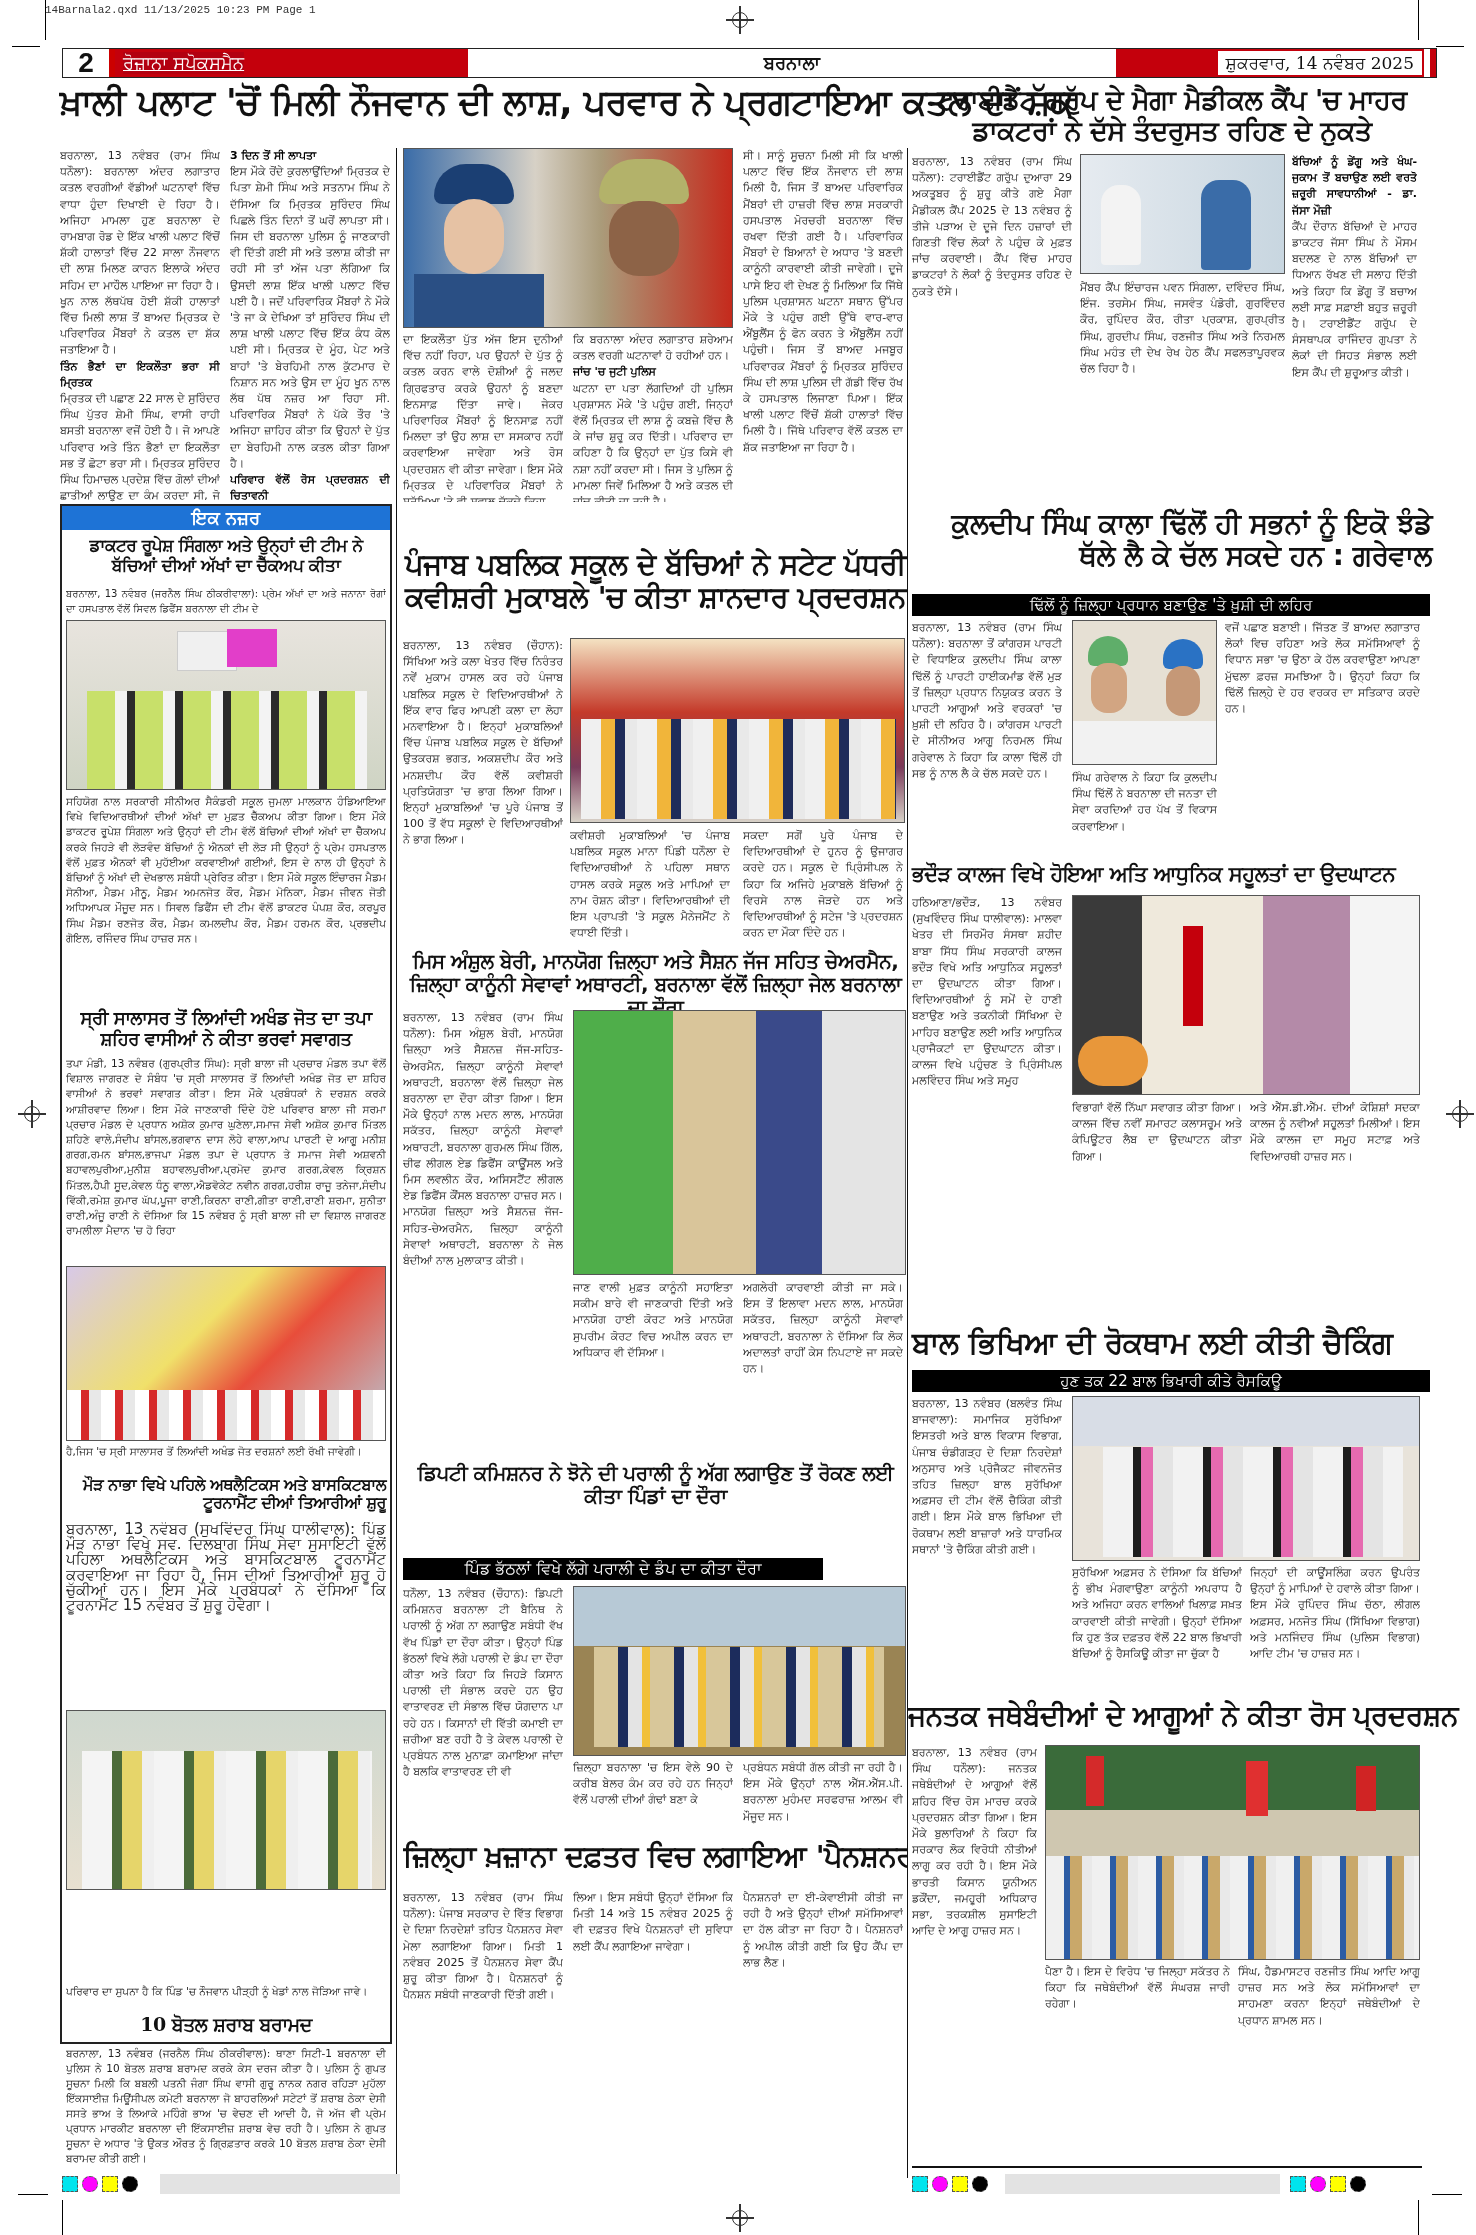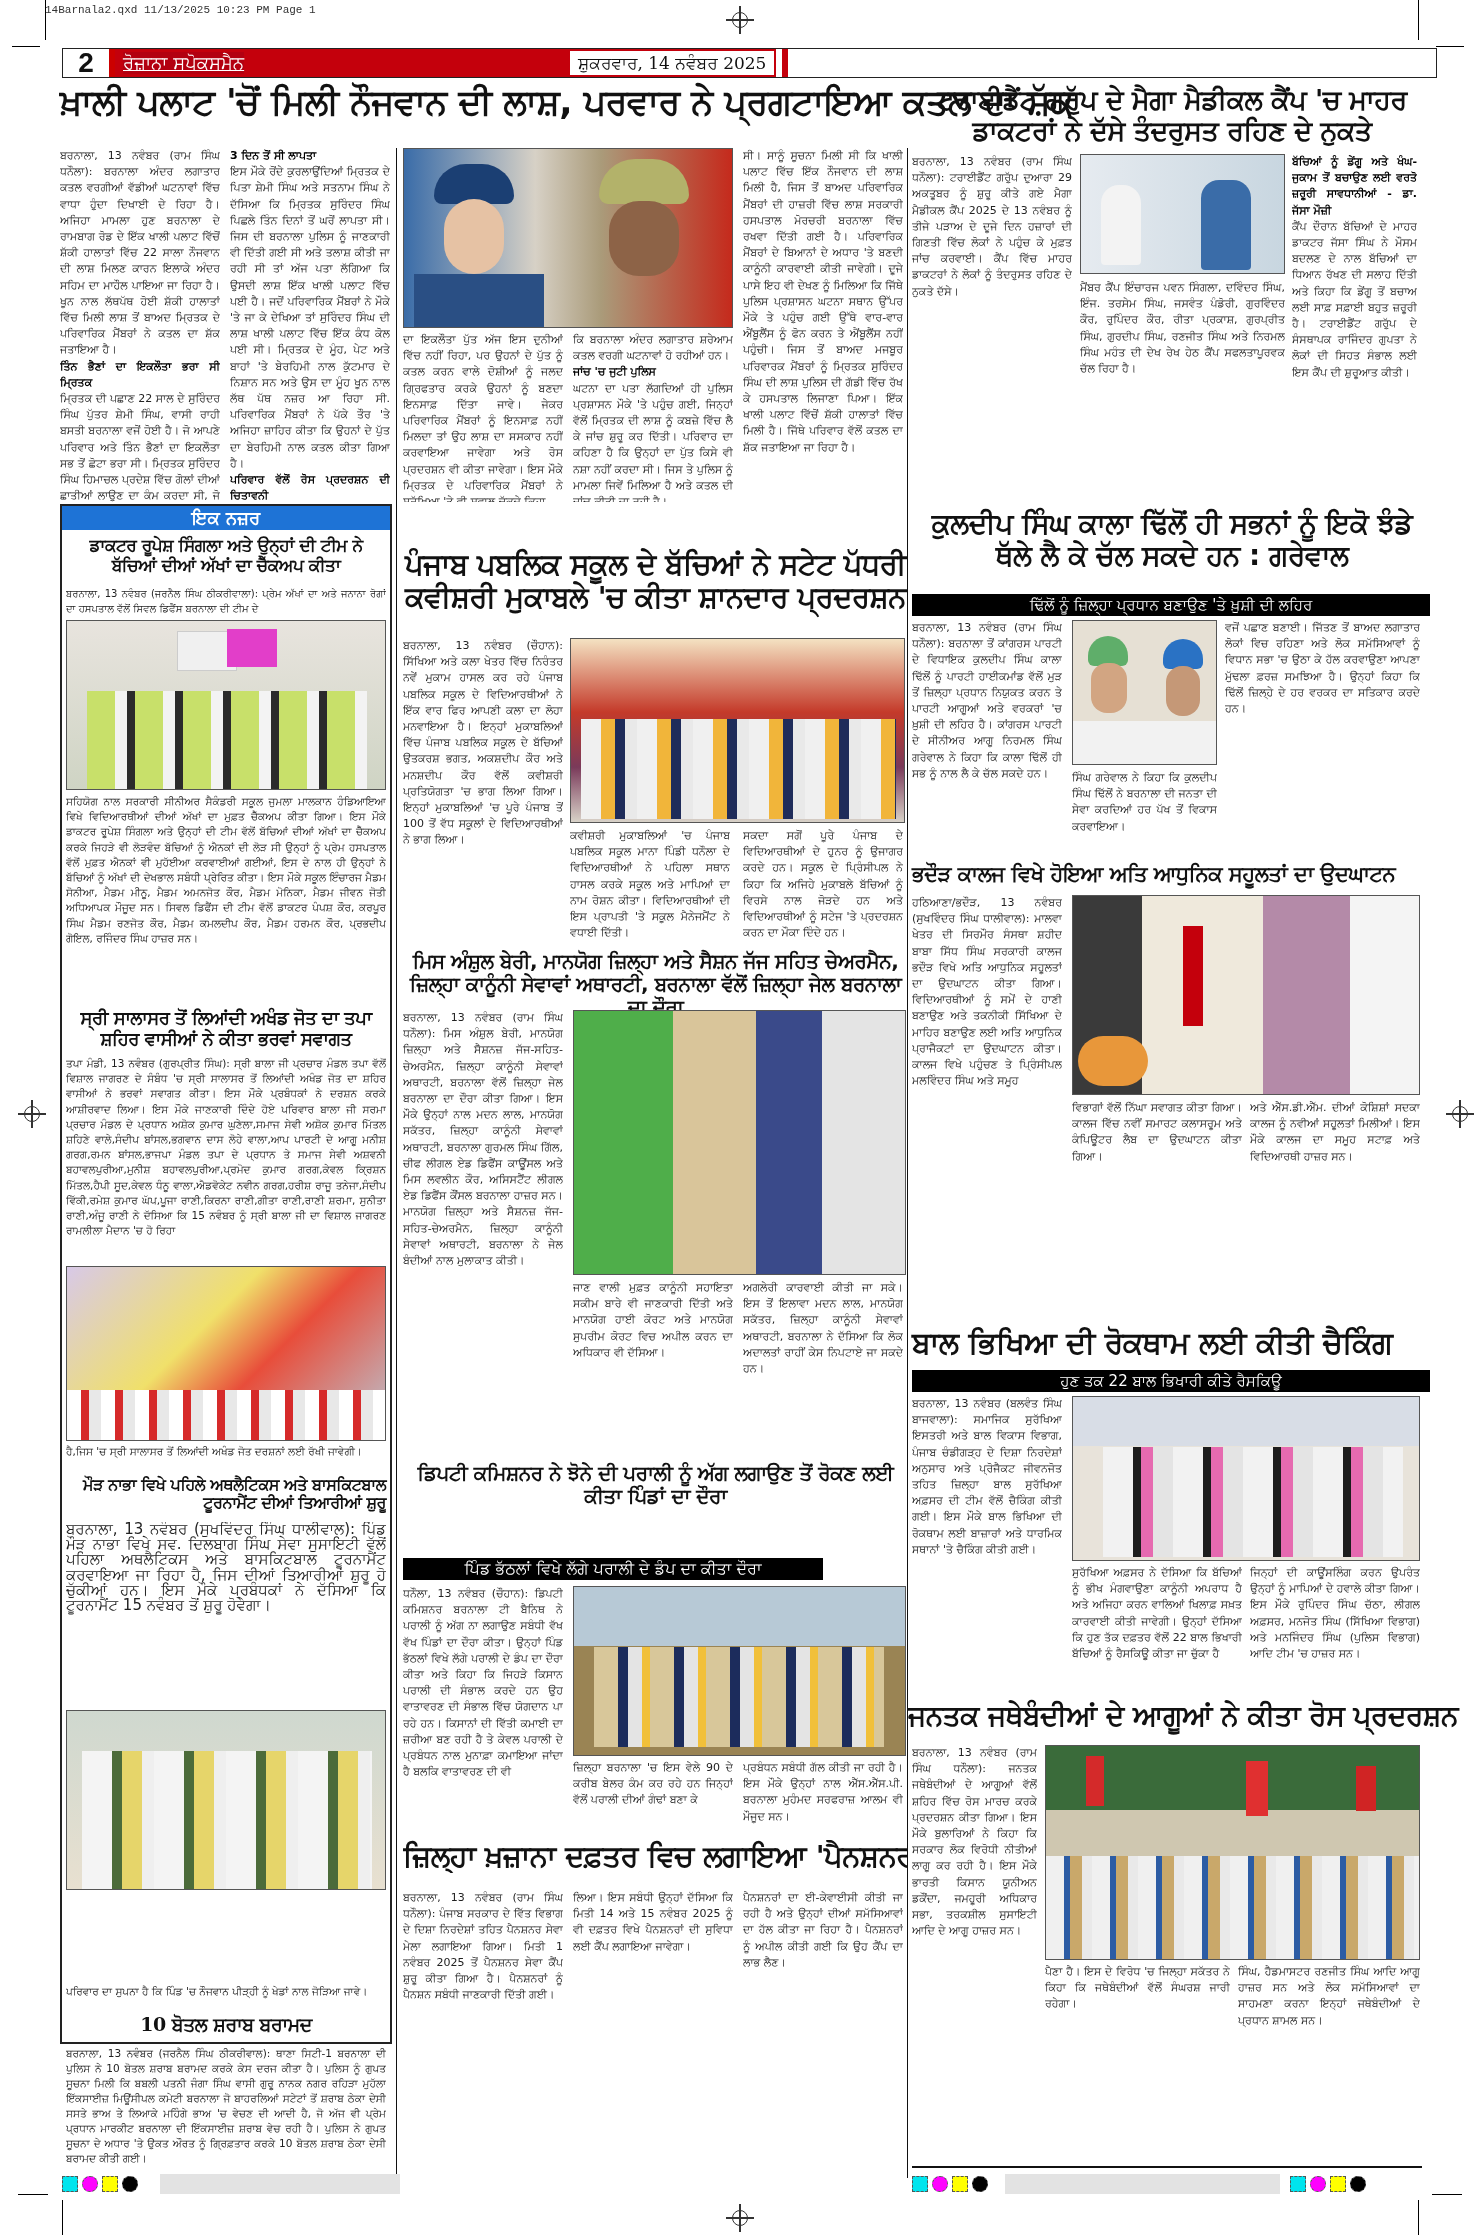--- a/index.html
+++ b/index.html
@@ -58,20 +58,21 @@
     <div class="h"></div>
     <div class="v"></div>
     <div class="c"></div>
   </div>
 
 <div class="abs mast" style="width:1375px">
   <div class="pg">2</div>
   <div class="paper">
       <span>ਰੋਜ਼ਾਨਾ ਸਪੋਕਸਮੈਨ</span>
     </div>
+  <div class="city">ਬਰਨਾਲਾ</div>
   <div class="redr" style="width:100px"></div>
   <div class="date">ਸ਼ੁਕਰਵਾਰ, 14 ਨਵੰਬਰ 2025</div>
   <div class="edge"></div>
 </div>
 
 <div class="abs hl" style="left:60px;top:82px;width:850px;font-size:35px;white-space:nowrap">ਖ਼ਾਲੀ ਪਲਾਟ 'ਚੋਂ ਮਿਲੀ ਨੌਜਵਾਨ ਦੀ ਲਾਸ਼, ਪਰਵਾਰ ਨੇ ਪ੍ਰਗਟਾਇਆ ਕਤਲ ਦਾ ਸ਼ੱਕ</div>
 
 <div class="col" style="left:60px;top:148px;width:160px;height:355px">
   <span>ਬਰਨਾਲਾ, 13 ਨਵੰਬਰ (ਰਾਮ ਸਿੰਘ ਧਨੌਲਾ): ਬਰਨਾਲਾ ਅੰਦਰ ਲਗਾਤਾਰ ਕਤਲ ਵਰਗੀਆਂ ਵੱਡੀਆਂ ਘਟਨਾਵਾਂ ਵਿੱਚ ਵਾਧਾ ਹੁੰਦਾ ਦਿਖਾਈ ਦੇ ਰਿਹਾ ਹੈ। ਅਜਿਹਾ ਮਾਮਲਾ ਹੁਣ ਬਰਨਾਲਾ ਦੇ ਰਾਮਬਾਗ ਰੋਡ ਦੇ ਇੱਕ ਖਾਲੀ ਪਲਾਟ ਵਿੱਚੋਂ ਸ਼ੱਕੀ ਹਾਲਾਤਾਂ ਵਿੱਚ 22 ਸਾਲਾ ਨੌਜਵਾਨ ਦੀ ਲਾਸ਼ ਮਿਲਣ ਕਾਰਨ ਇਲਾਕੇ ਅੰਦਰ ਸਹਿਮ ਦਾ ਮਾਹੌਲ ਪਾਇਆ ਜਾ ਰਿਹਾ ਹੈ। ਖੂਨ ਨਾਲ ਲੱਥਪੱਥ ਹੋਈ ਸ਼ੱਕੀ ਹਾਲਾਤਾਂ ਵਿੱਚ ਮਿਲੀ ਲਾਸ਼ ਤੋਂ ਬਾਅਦ ਮ੍ਰਿਤਕ ਦੇ ਪਰਿਵਾਰਿਕ ਮੈਂਬਰਾਂ ਨੇ ਕਤਲ ਦਾ ਸ਼ੱਕ ਜਤਾਇਆ ਹੈ।</span><br>
   <b>ਤਿੰਨ ਭੈਣਾਂ ਦਾ ਇਕਲੌਤਾ ਭਰਾ ਸੀ ਮ੍ਰਿਤਕ</b><br>
@@ -155,21 +156,21 @@
 <div class="col" style="left:912px;top:154px;width:160px;height:350px">ਬਰਨਾਲਾ, 13 ਨਵੰਬਰ (ਰਾਮ ਸਿੰਘ ਧਨੌਲਾ): ਟਰਾਈਡੈਂਟ ਗਰੁੱਪ ਦੁਆਰਾ 29 ਅਕਤੂਬਰ ਨੂੰ ਸ਼ੁਰੂ ਕੀਤੇ ਗਏ ਮੈਗਾ ਮੈਡੀਕਲ ਕੈਂਪ 2025 ਦੇ 13 ਨਵੰਬਰ ਨੂੰ ਤੀਜੇ ਪੜਾਅ ਦੇ ਦੂਜੇ ਦਿਨ ਹਜ਼ਾਰਾਂ ਦੀ ਗਿਣਤੀ ਵਿੱਚ ਲੋਕਾਂ ਨੇ ਪਹੁੰਚ ਕੇ ਮੁਫ਼ਤ ਜਾਂਚ ਕਰਵਾਈ। ਕੈਂਪ ਵਿੱਚ ਮਾਹਰ ਡਾਕਟਰਾਂ ਨੇ ਲੋਕਾਂ ਨੂੰ ਤੰਦਰੁਸਤ ਰਹਿਣ ਦੇ ਨੁਕਤੇ ਦੱਸੇ।</div>
 <div class="photo" style="left:1080px;top:154px;width:205px;height:120px;background:linear-gradient(90deg,#e6ebf0,#c8d6e0)">
   <div style="position:absolute;left:20px;top:30px;width:40px;height:80px;background:#f3f3f3;border-radius:18px 18px 4px 4px"></div>
   <div style="position:absolute;left:120px;top:25px;width:50px;height:90px;background:#3a6ca8;border-radius:18px 18px 4px 4px"></div>
 </div>
 <div class="col" style="left:1080px;top:280px;width:205px;height:225px">ਮੈਂਬਰ ਕੈਂਪ ਇੰਚਾਰਜ ਪਵਨ ਸਿੰਗਲਾ, ਦਵਿੰਦਰ ਸਿੰਘ, ਇੰਜ. ਤਰਸੇਮ ਸਿੰਘ, ਜਸਵੰਤ ਪੰਡੋਰੀ, ਗੁਰਵਿੰਦਰ ਕੌਰ, ਰੁਪਿੰਦਰ ਕੌਰ, ਰੀਤਾ ਪ੍ਰਕਾਸ਼, ਗੁਰਪ੍ਰੀਤ ਸਿੰਘ, ਗੁਰਦੀਪ ਸਿੰਘ, ਰਣਜੀਤ ਸਿੰਘ ਅਤੇ ਨਿਰਮਲ ਸਿੰਘ ਮਹੰਤ ਦੀ ਦੇਖ ਰੇਖ ਹੇਠ ਕੈਂਪ ਸਫਲਤਾਪੂਰਵਕ ਚੱਲ ਰਿਹਾ ਹੈ।</div>
 <div class="col" style="left:1292px;top:154px;width:125px;height:350px">
   <b>ਬੱਚਿਆਂ ਨੂੰ ਡੇਂਗੂ ਅਤੇ ਖੰਘ-ਜੁਕਾਮ ਤੋਂ ਬਚਾਉਣ ਲਈ ਵਰਤੋ ਜ਼ਰੂਰੀ ਸਾਵਧਾਨੀਆਂ - ਡਾ. ਜੱਸਾ ਮੌਜ਼ੀ</b><br><span>ਕੈਂਪ ਦੌਰਾਨ ਬੱਚਿਆਂ ਦੇ ਮਾਹਰ ਡਾਕਟਰ ਜੱਸਾ ਸਿੰਘ ਨੇ ਮੌਸਮ ਬਦਲਣ ਦੇ ਨਾਲ ਬੱਚਿਆਂ ਦਾ ਧਿਆਨ ਰੱਖਣ ਦੀ ਸਲਾਹ ਦਿੱਤੀ ਅਤੇ ਕਿਹਾ ਕਿ ਡੇਂਗੂ ਤੋਂ ਬਚਾਅ ਲਈ ਸਾਫ਼ ਸਫ਼ਾਈ ਬਹੁਤ ਜ਼ਰੂਰੀ ਹੈ। ਟਰਾਈਡੈਂਟ ਗਰੁੱਪ ਦੇ ਸੰਸਥਾਪਕ ਰਾਜਿੰਦਰ ਗੁਪਤਾ ਨੇ ਲੋਕਾਂ ਦੀ ਸਿਹਤ ਸੰਭਾਲ ਲਈ ਇਸ ਕੈਂਪ ਦੀ ਸ਼ੁਰੂਆਤ ਕੀਤੀ।</span>
 </div>
 
-<div class="abs hl" style="left:912px;top:508px;width:520px;font-size:28px;text-align:center">ਕੁਲਦੀਪ ਸਿੰਘ ਕਾਲਾ ਢਿੱਲੋਂ ਹੀ ਸਭਨਾਂ ਨੂੰ ਇਕੋ ਝੰਡੇ ਥੱਲੇ ਲੈ ਕੇ ਚੱਲ ਸਕਦੇ ਹਨ : ਗਰੇਵਾਲ</div>
+<div class="abs hl" style="left:912px;top:508px;width:520px;font-size:28px;text-align:right">ਕੁਲਦੀਪ ਸਿੰਘ ਕਾਲਾ ਢਿੱਲੋਂ ਹੀ ਸਭਨਾਂ ਨੂੰ ਇਕੋ ਝੰਡੇ ਥੱਲੇ ਲੈ ਕੇ ਚੱਲ ਸਕਦੇ ਹਨ : ਗਰੇਵਾਲ</div>
 <div class="blackbar" style="left:912px;top:594px;width:518px;height:22px;line-height:22px;font-size:15px">ਢਿੱਲੋਂ ਨੂੰ ਜ਼ਿਲ੍ਹਾ ਪ੍ਰਧਾਨ ਬਣਾਉਣ 'ਤੇ ਖ਼ੁਸ਼ੀ ਦੀ ਲਹਿਰ</div>
 <div class="col" style="left:912px;top:620px;width:150px;height:240px">ਬਰਨਾਲਾ, 13 ਨਵੰਬਰ (ਰਾਮ ਸਿੰਘ ਧਨੌਲਾ): ਬਰਨਾਲਾ ਤੋਂ ਕਾਂਗਰਸ ਪਾਰਟੀ ਦੇ ਵਿਧਾਇਕ ਕੁਲਦੀਪ ਸਿੰਘ ਕਾਲਾ ਢਿੱਲੋਂ ਨੂੰ ਪਾਰਟੀ ਹਾਈਕਮਾਂਡ ਵੱਲੋਂ ਮੁੜ ਤੋਂ ਜ਼ਿਲ੍ਹਾ ਪ੍ਰਧਾਨ ਨਿਯੁਕਤ ਕਰਨ ਤੇ ਪਾਰਟੀ ਆਗੂਆਂ ਅਤੇ ਵਰਕਰਾਂ 'ਚ ਖ਼ੁਸ਼ੀ ਦੀ ਲਹਿਰ ਹੈ। ਕਾਂਗਰਸ ਪਾਰਟੀ ਦੇ ਸੀਨੀਅਰ ਆਗੂ ਨਿਰਮਲ ਸਿੰਘ ਗਰੇਵਾਲ ਨੇ ਕਿਹਾ ਕਿ ਕਾਲਾ ਢਿੱਲੋਂ ਹੀ ਸਭ ਨੂੰ ਨਾਲ ਲੈ ਕੇ ਚੱਲ ਸਕਦੇ ਹਨ।</div>
 <div class="photo" style="left:1072px;top:620px;width:145px;height:145px;background:#e6e0d4">
   <div style="position:absolute;left:15px;top:15px;width:40px;height:30px;border-radius:20px 20px 6px 6px;background:#5fae6a"></div>
   <div style="position:absolute;left:18px;top:42px;width:36px;height:50px;border-radius:16px;background:#d2a582"></div>
   <div style="position:absolute;left:90px;top:18px;width:40px;height:30px;border-radius:20px 20px 6px 6px;background:#2a72c4"></div>
   <div style="position:absolute;left:93px;top:45px;width:34px;height:50px;border-radius:16px;background:#c59877"></div>
   <div style="position:absolute;left:0;top:100px;width:145px;height:45px;background:#f2f2f2"></div>
 </div>
 <div class="col" style="left:1072px;top:770px;width:145px;height:90px">ਸਿੰਘ ਗਰੇਵਾਲ ਨੇ ਕਿਹਾ ਕਿ ਕੁਲਦੀਪ ਸਿੰਘ ਢਿੱਲੋਂ ਨੇ ਬਰਨਾਲਾ ਦੀ ਜਨਤਾ ਦੀ ਸੇਵਾ ਕਰਦਿਆਂ ਹਰ ਪੱਖ ਤੋਂ ਵਿਕਾਸ ਕਰਵਾਇਆ।</div>

